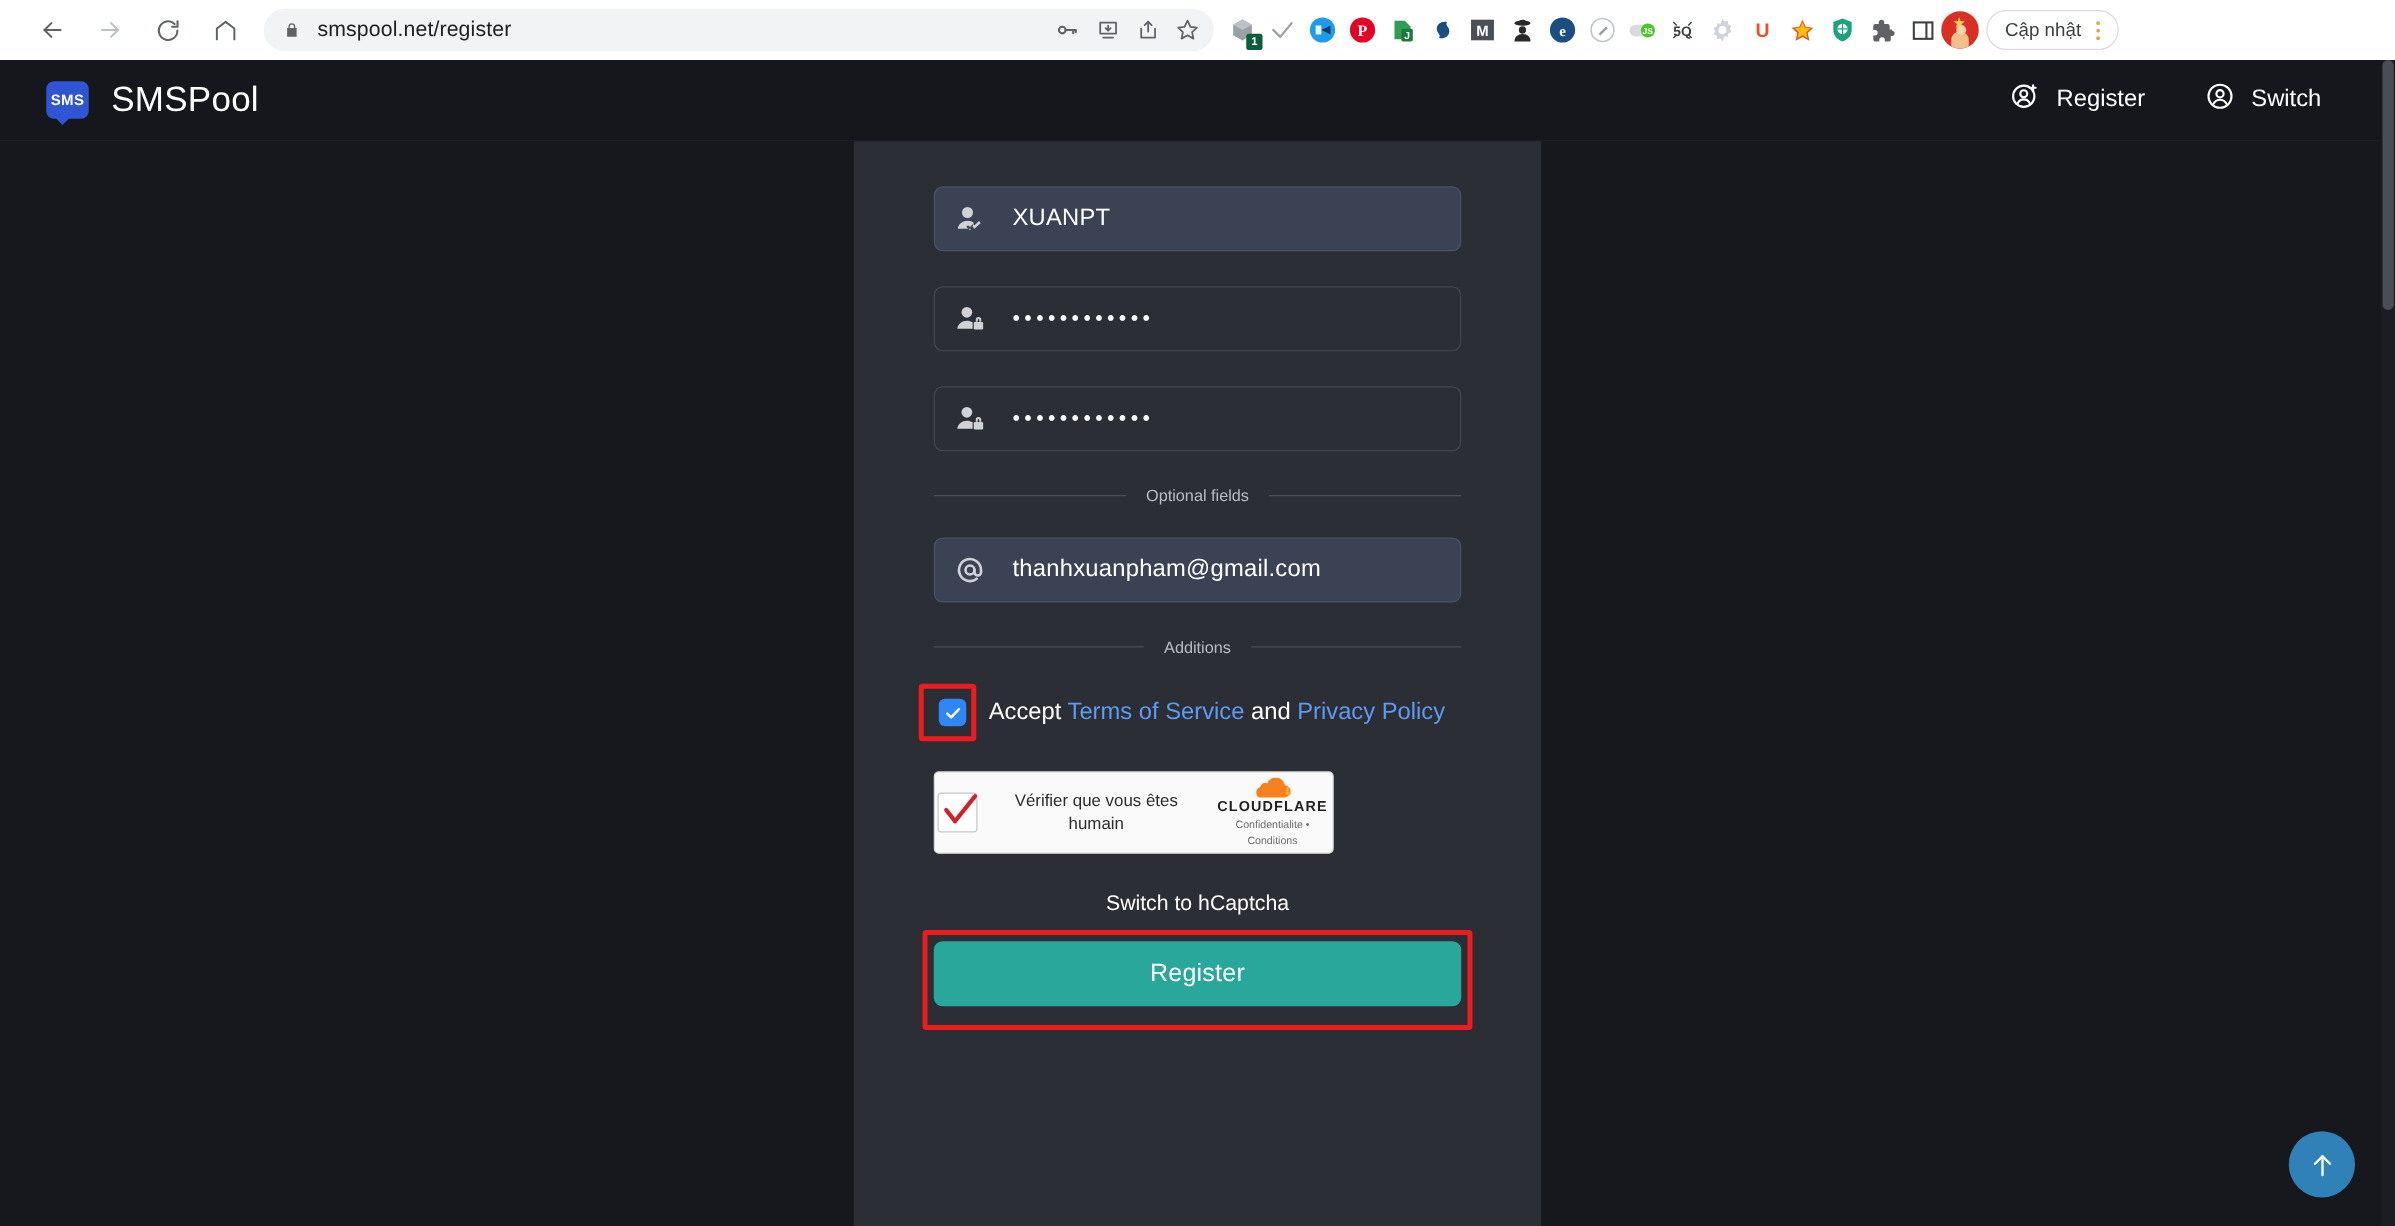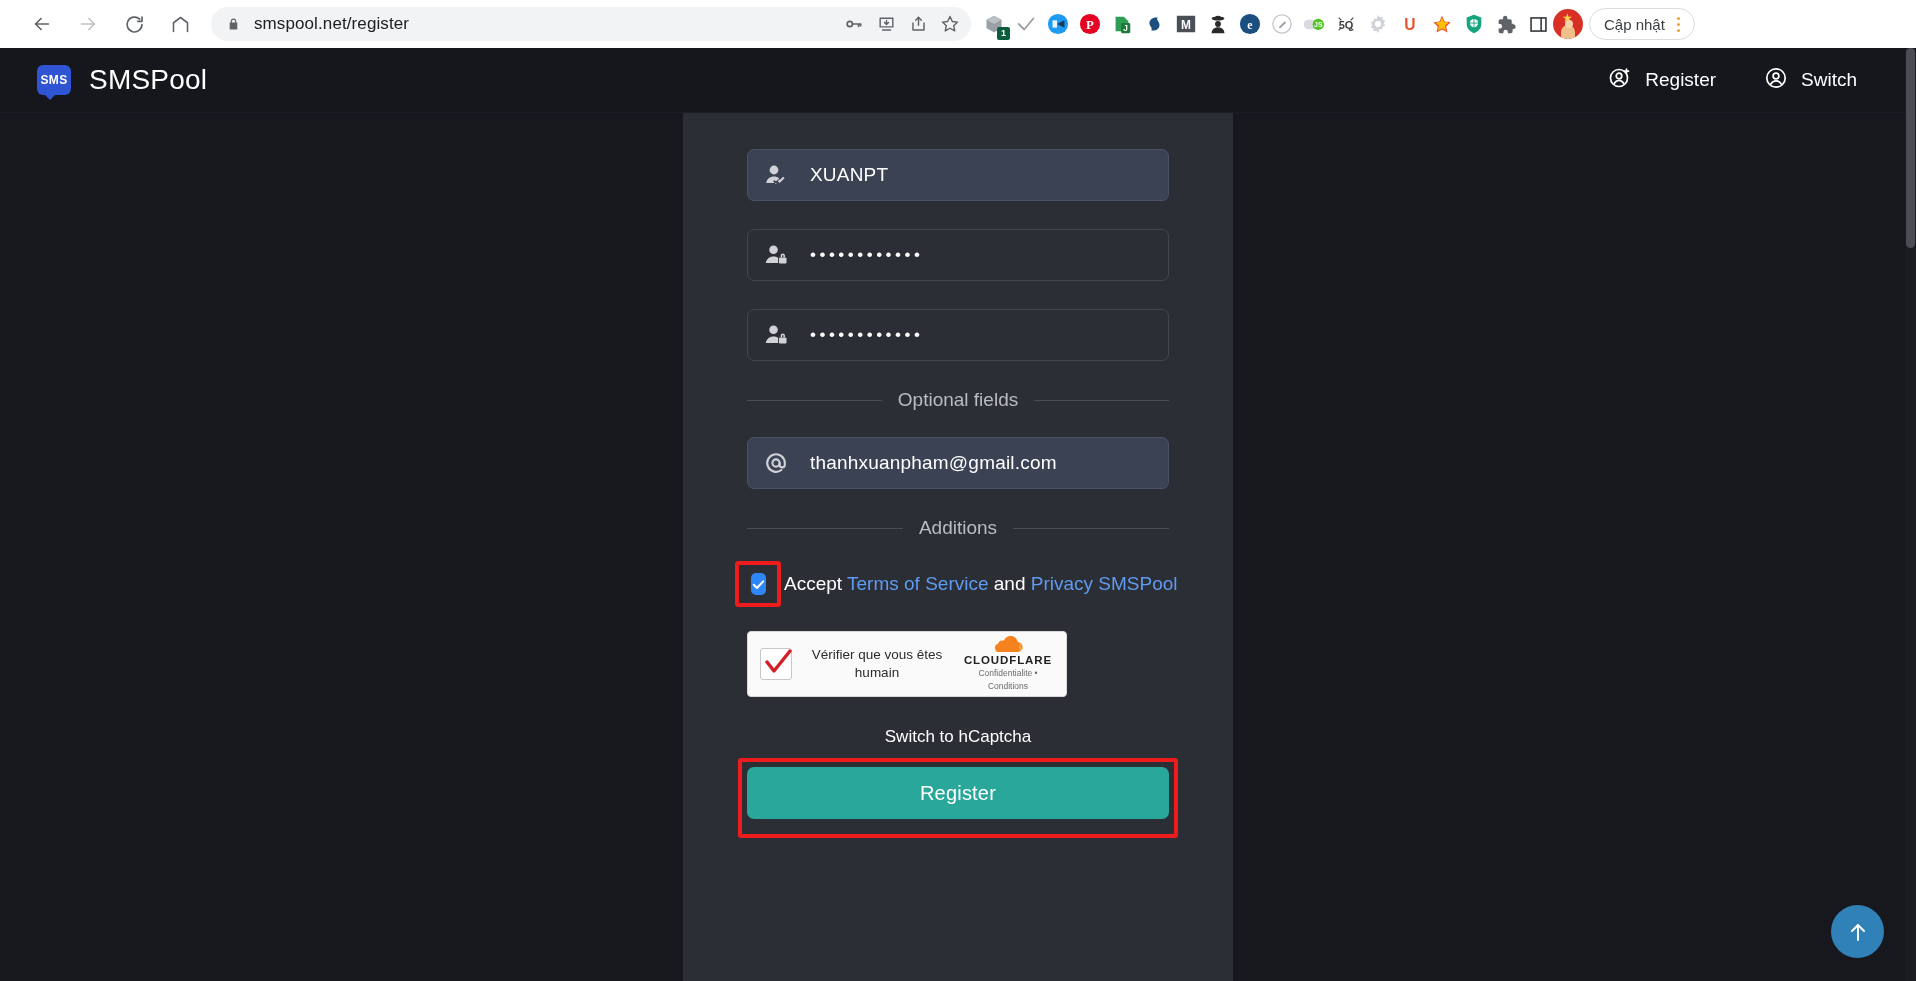--- a/index.html
+++ b/index.html
@@ -156,21 +156,21 @@
     letter-spacing: .2px;
     text-align: center;
   }
   .field .f-text.placeholder { color: #8d9096; }
   .field .f-dots {
     margin-left: 12px; font-size: 17px; color: #ffffff; letter-spacing: 3.5px;
   }
 
   .divider-label {
     display: flex; align-items: center; gap: 16px;
-    color: #b9bcc2; font-size: 19px;
+    color: #b9bcc2; font-size: 13px;
     margin: 6px 0 26px 0; width: 422px;
   }
   .divider-label::before, .divider-label::after {
     content:""; flex: 1; height: 1px; background: #4a4d54;
   }
   .divider-label.additions { margin-top: 24px; margin-bottom: 22px; }
 
   .accept-row {
     display: flex; align-items: center; width: 422px;
     margin-bottom: 24px; position: relative; height: 46px;
@@ -187,21 +187,21 @@
     display:flex; align-items:center; justify-content:center;
     margin-left: 4px;
   }
   .accept-text { margin-left: 18px; font-size: 19px; color: #ffffff; white-space: nowrap; }
   .accept-text a { color: #5f9bf2; text-decoration: none; }
 
   .cf-widget {
     width: 320px; height: 66px; background: #fafafa;
     border: 1px solid #d9d9d9; border-radius: 4px;
     display: flex; align-items: center;
-    padding: 0 12px; margin-bottom: 30px;
+    padding: 0 2px; margin-bottom: 30px;
     position: relative;
   }
   .cf-check {
     width: 32px; height: 32px; border: 1px solid #c7c7c7;
     background:#fff; border-radius: 3px; position: relative; flex:0 0 auto;
   }
   .cf-label {
     flex: 1; text-align: center; font-size: 13.5px; color: #2c2c2c;
     line-height: 1.35; padding: 0 8px;
   }
@@ -529,21 +529,21 @@
       </div>
 
       <div class="accept-row">
         <div class="hl-box"></div>
         <div class="cb">
           <svg width="15" height="15" viewBox="0 0 24 24" fill="none" stroke="#ffffff" stroke-width="3.2" stroke-linecap="round" stroke-linejoin="round">
               <polyline points="4.5 12.5 9.5 17.5 19.5 7"></polyline>
             </svg>
         </div>
         <div class="accept-text">
-          <span>Accept </span><a href="#">Terms of Service</a><span> and </span><a href="#">Privacy SMSPool</a>
+          <span>Accept </span><a href="#">Terms of Service</a><span> and </span><a href="#">Privacy Policy</a>
         </div>
       </div>
 
       <div class="cf-widget">
         <div class="cf-check">
           <svg width="30" height="28" viewBox="0 0 30 28" style="position:absolute;left:2px;top:0" fill="none" stroke="#d41f26" stroke-width="3.4" stroke-linecap="round" stroke-linejoin="round">
               <polyline points="4 13 11 22 27 2"></polyline>
             </svg>
         </div>
         <div class="cf-label">Vérifier que vous êtes humain</div>

